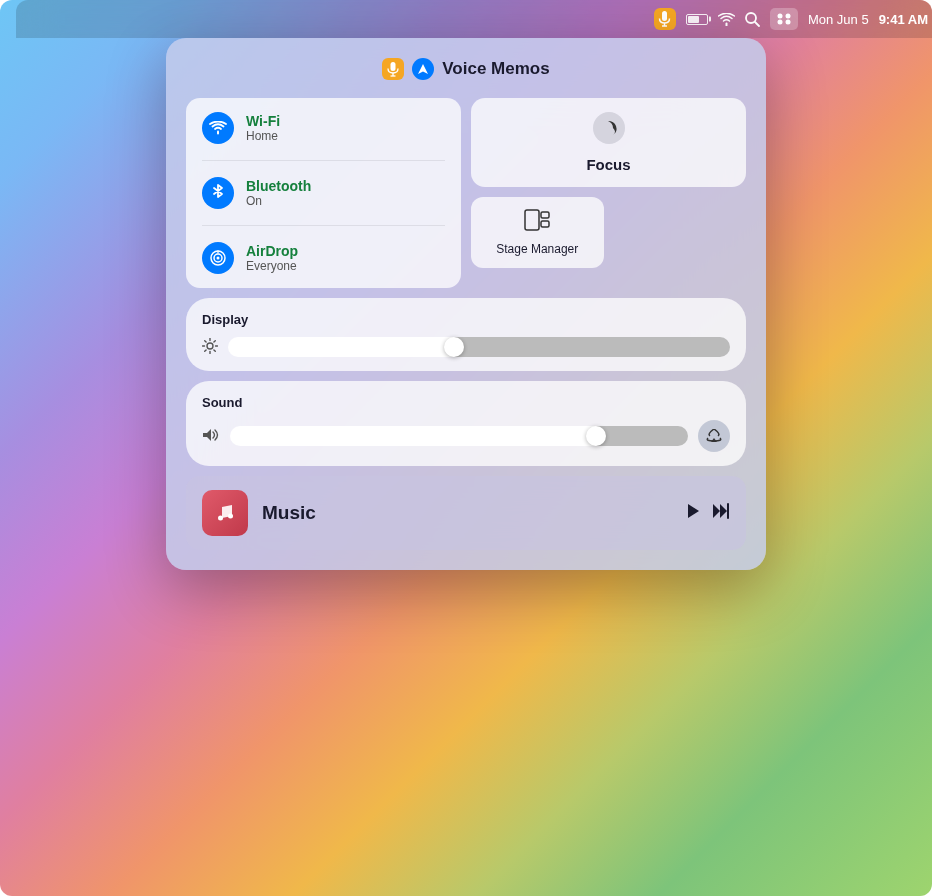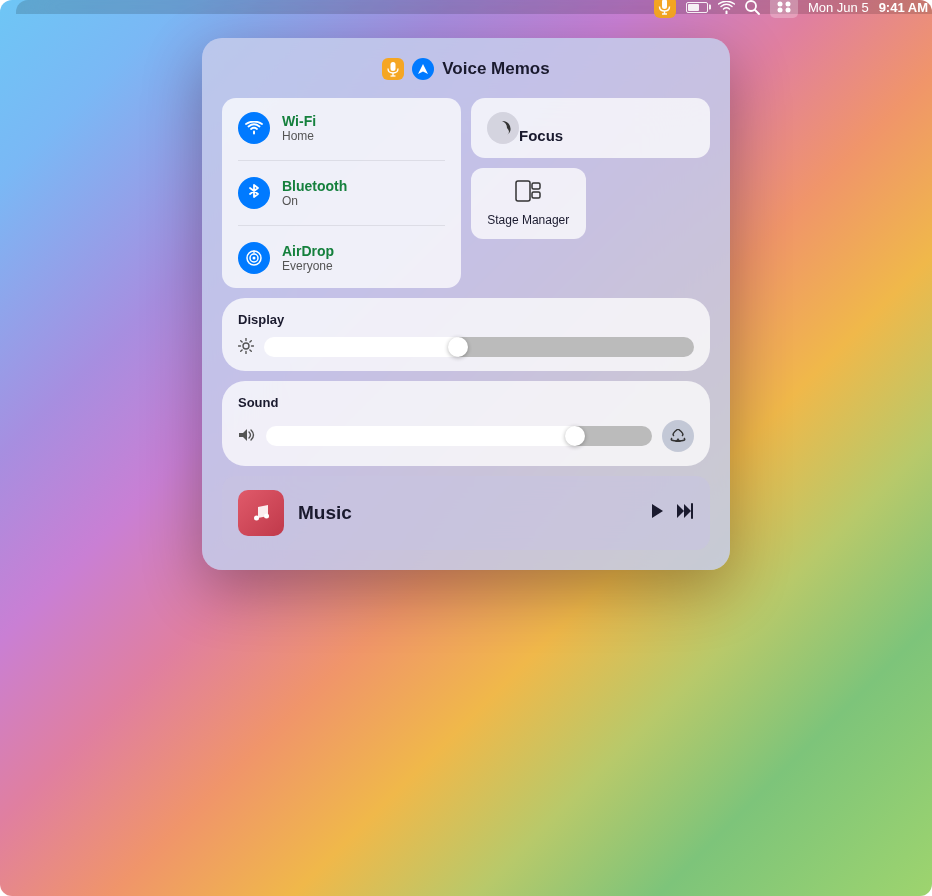--- a/index.html
+++ b/index.html
@@ -29,21 +29,21 @@
         #9ed46e 100%);
       border-radius: 12px;
     }
 
     
     .menubar {
       position: absolute;
       top: 0;
       left: 16px;
       right: 0;
-      height: 14px;
+      height: 38px;
       background: rgba(0,0,0,0.15);
       backdrop-filter: blur(20px);
       display: flex;
       align-items: center;
       justify-content: flex-end;
       padding: 0 4px;
       gap: 10px;
       border-radius: 12px 12px 0 0;
     }
 
@@ -130,21 +130,21 @@
       align-items: center;
       justify-content: center;
     }
 
     
     .control-center {
       position: absolute;
       top: 38px;
       left: 50%;
       transform: translateX(-50%);
-      width: 528px;
+      width: 600px;
       background: rgba(195, 205, 235, 0.85);
       backdrop-filter: blur(40px);
       border-radius: 20px;
       padding: 20px;
       box-shadow: 0 20px 60px rgba(0,0,0,0.3);
     }
 
     
     .cc-header {
       display: flex;
@@ -217,22 +217,24 @@
       display: flex;
       flex-direction: column;
       gap: 10px;
     }
 
     .focus-tile {
       background: rgba(255,255,255,0.75);
       border-radius: 14px;
       padding: 14px 16px;
       display: flex;
-      align-items: flex-end;
-      cursor: pointer;
+      align-items: center;
+      gap: 12px;
+      cursor: pointer;
+      flex-direction: column;
     }
 
     .focus-icon {
       width: 32px;
       height: 32px;
       background: rgba(100,100,120,0.2);
       border-radius: 50%;
       display: flex;
       align-items: center;
       justify-content: center;

